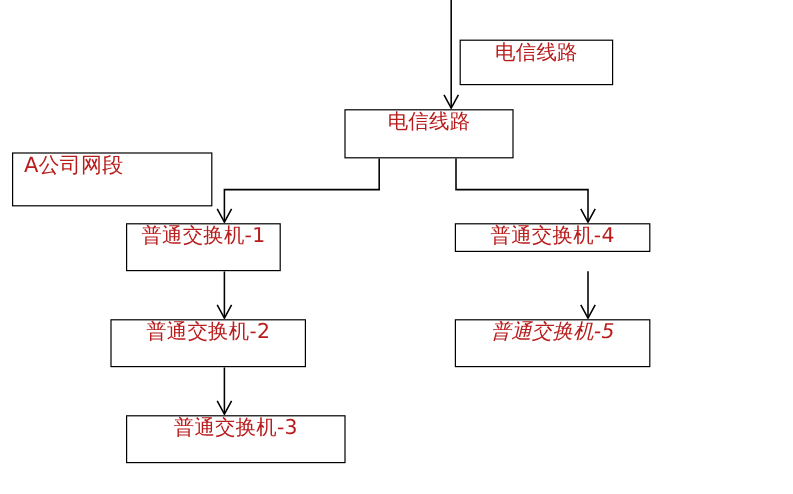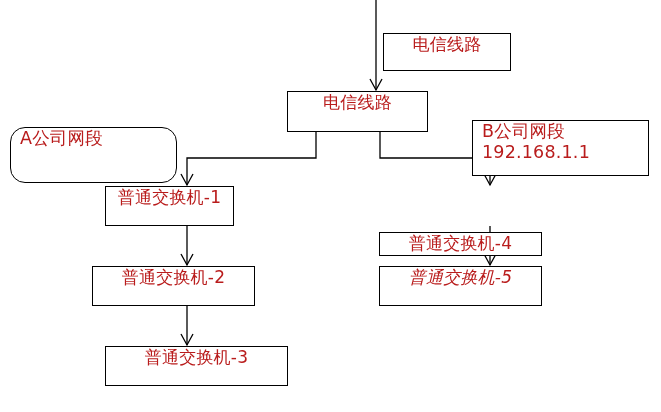--- a/index.html
+++ b/index.html
@@ -100,42 +100,38 @@
   </svg>
 
   <div class="node center-text" style="left:383px; top:33px; width:128px; height:38px;">
     <span class="line">电信线路</span>
   </div>
 
   <div class="node center-text" style="left:287px; top:91px; width:141px; height:41px;">
     <span class="line">电信线路</span>
   </div>
 
-  <div class="node label-box" style="left:10px; top:127px; width:167px; height:56px;border-radius:15px;">
+  <div class="node label-box" style="left:10px; top:127px; width:167px; height:45px;">
     <span class="line">A公司网段</span>
   </div>
 
-  <div class="node label-box" style="left:472px; top:120px; width:177px; height:56px;">
-    <span class="line">B公司网段</span>
-    <span class="line">192.168.1.1</span>
-  </div>
 
   <div class="node center-text" style="left:105px; top:186px; width:129px; height:40px;">
     <span class="line">普通交换机-1</span>
   </div>
 
   <div class="node center-text" style="left:92px; top:266px; width:163px; height:40px;">
     <span class="line">普通交换机-2</span>
   </div>
 
   <div class="node center-text" style="left:105px; top:346px; width:183px; height:40px;">
     <span class="line">普通交换机-3</span>
   </div>
 
-  <div class="node center-text" style="left:379px; top:186px; width:163px; height:24px;margin-top:46px;">
+  <div class="node center-text" style="left:379px; top:186px; width:163px; height:24px;">
     <span class="line">普通交换机-4</span>
   </div>
 
   <div class="node center-text" style="left:379px; top:266px; width:163px; height:40px;font-style:italic;">
     <span class="line">普通交换机-5</span>
   </div>
 
 </div>
 
 </body></html>

